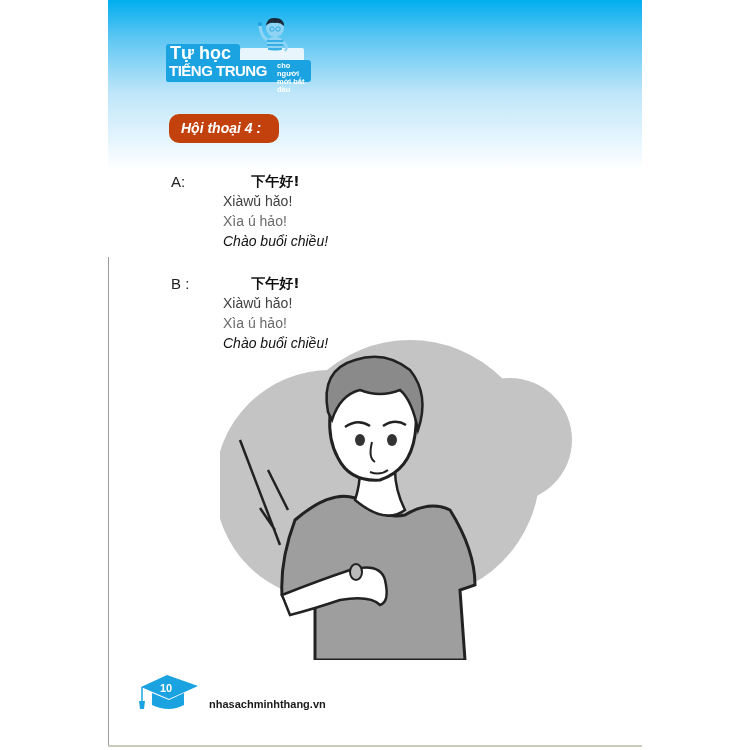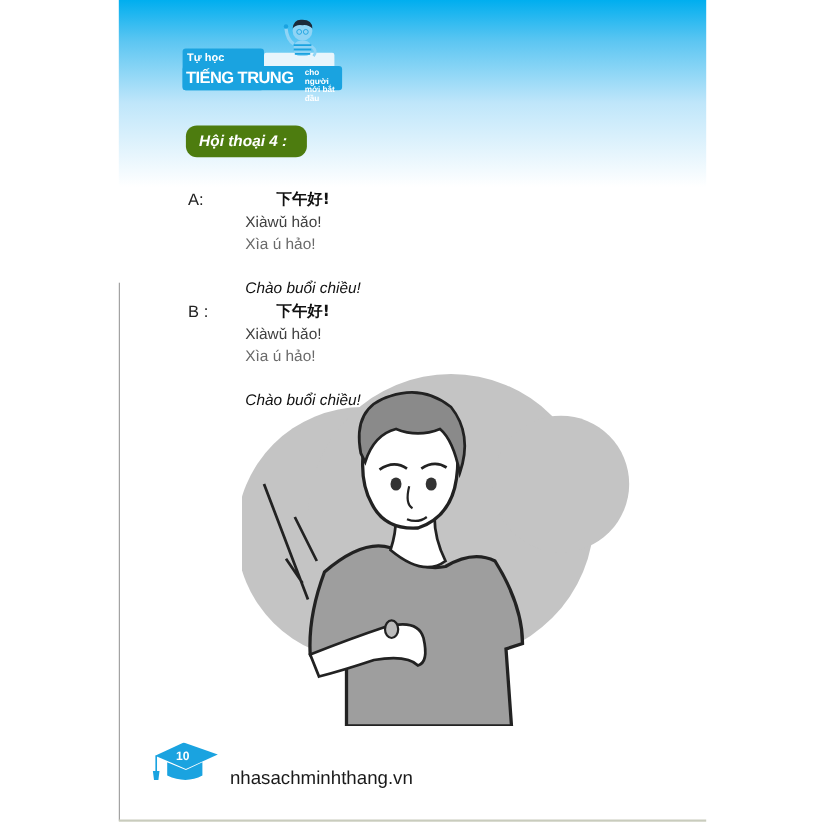--- a/index.html
+++ b/index.html
@@ -8,45 +8,45 @@
   .top-band { position:absolute; left:108px; top:0; width:534px; height:170px;
     background:linear-gradient(to bottom, #00aeef 0%, #5cc6f2 22%, #bfe6fa 55%, #ffffff 100%); }
   .left-border { position:absolute; left:108px; top:257px; width:1px; height:489px; background:#9a9a9a; }
   .bottom-border { position:absolute; left:108px; top:745px; width:534px; height:2px; background:#c9ccbd; }
 
   
   .logo { position:absolute; left:166px; top:44px; width:146px; height:38px; }
   .logo-box1 { position:absolute; left:0; top:0; width:74px; height:38px; background:#1aa3e0; border-radius:3px; }
   .logo-box2 { position:absolute; left:0; top:16px; width:145px; height:22px; background:#1aa3e0; border-radius:3px; }
   .logo-tab { position:absolute; left:74px; top:4px; width:64px; height:14px; background:#e8f5fc; border-radius:2px; }
-  .logo-l1 { position:absolute; left:4px; top:1px; color:#fff; font-size:10px; font-weight:bold; line-height:16px; }
+  .logo-l1 { position:absolute; left:4px; top:1px; color:#fff; font-size:18px; font-weight:bold; line-height:16px; }
   .logo-l2 { position:absolute; left:3px; top:17px; color:#fff; font-size:15px; font-weight:900; letter-spacing:-0.5px; line-height:20px; font-family:"Liberation Sans Narrow","Liberation Sans",sans-serif; }
   .logo-sub { position:absolute; left:111px; top:18px; color:#fff; font-size:7.5px; line-height:8px; font-weight:bold; }
   .mascot { position:absolute; left:255px; top:14px; width:40px; height:50px; }
 
   
-  .section-pill { position:absolute; left:169px; top:114px; width:110px; height:29px; background:#4d7c0f; border-radius:10px; }
+  .section-pill { position:absolute; left:169px; top:114px; width:110px; height:29px; background:#c2410c; border-radius:10px; }
   .section-pill span { position:absolute; left:12px; top:6px; color:#fff; font-size:14px; font-weight:bold; font-style:italic; }
 
   
   .speaker { position:absolute; font-size:15px; color:#222; }
   .lines { position:absolute; left:223px; }
   .lines div { font-size:14px; line-height:20px; height:20px; white-space:nowrap; }
   .hanzi { color:#111; font-weight:bold; font-family:"DejaVu Sans", sans-serif;text-align:center; }
   .pinyin { color:#404040; }
   .phon { color:#6a6a6a; }
-  .viet { color:#111; font-style:italic;margin-top:20px; }
+  .viet { color:#111; font-style:italic; }
 
   
   .illus { position:absolute; left:220px; top:340px; width:360px; height:320px; }
 
   
   .footer-cap { position:absolute; left:136px; top:675px; }
   .page-num { position:absolute; left:160px; top:682px; width:22px; text-align:left; color:#fff; font-size:11px; font-weight:bold; }
-  .site { position:absolute; left:193px; top:698px; font-size:17px; font-weight:normal; color:#1a1a1a;padding-left:16px; }
+  .site { position:absolute; left:193px; top:698px; font-size:11px; font-weight:bold; color:#1a1a1a;padding-left:16px; }
 </style>
 </head>
 <body>
 
 <div class="page"></div>
 <div class="top-band"></div>
 <div class="left-border"></div>
 <div class="bottom-border"></div>
 
 <div class="logo">

